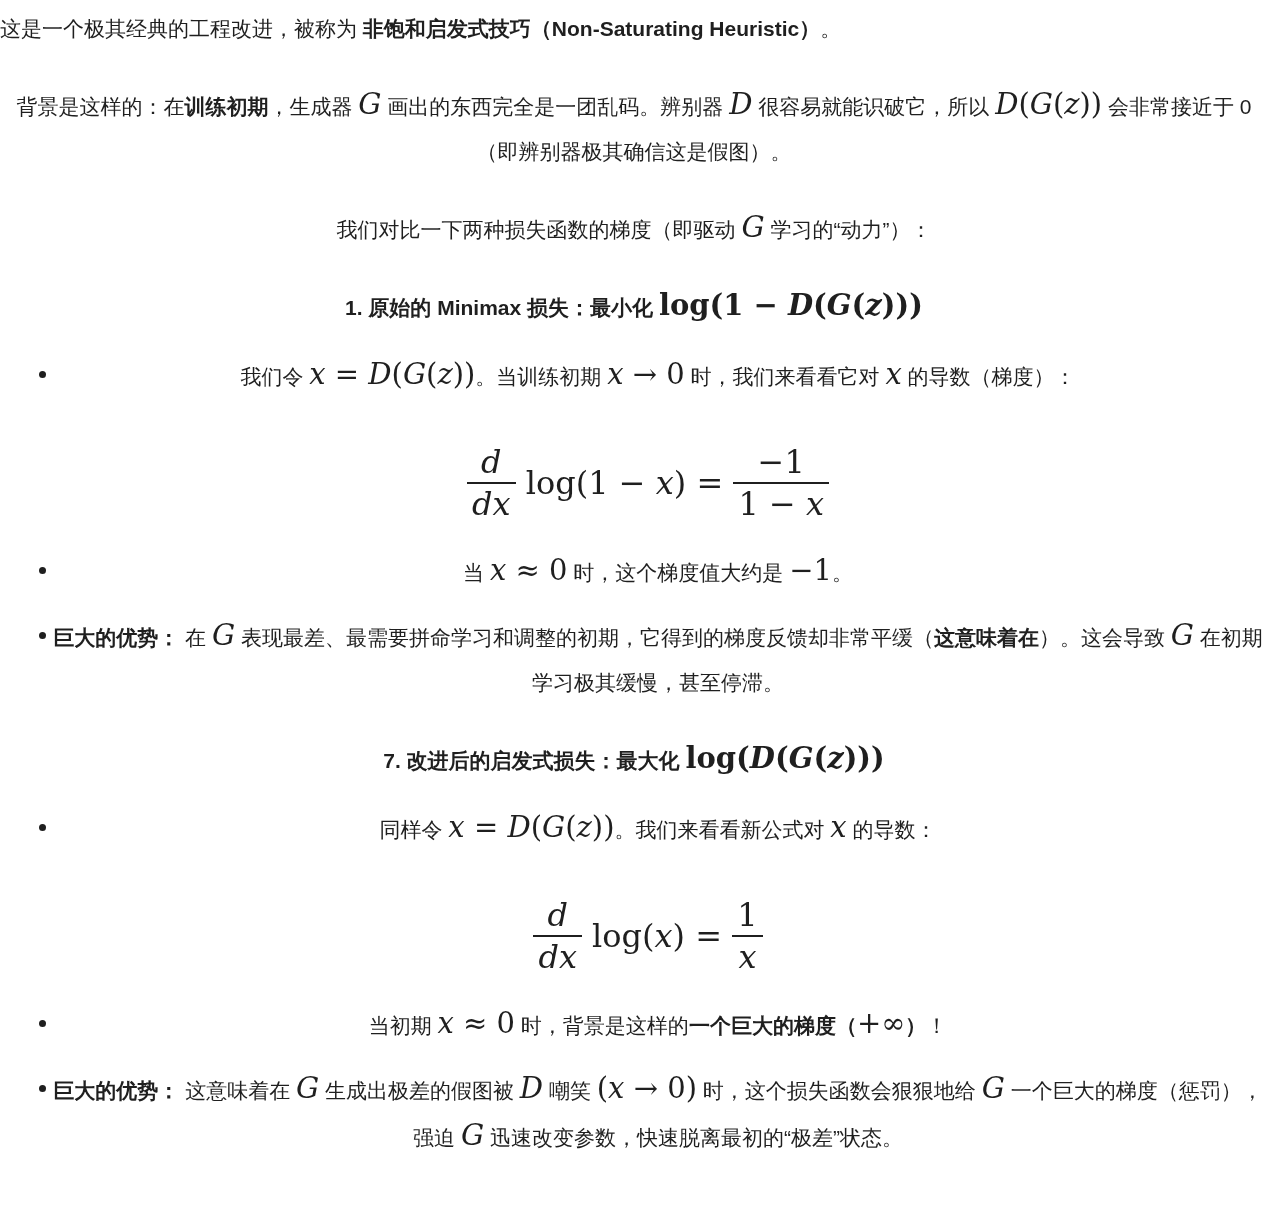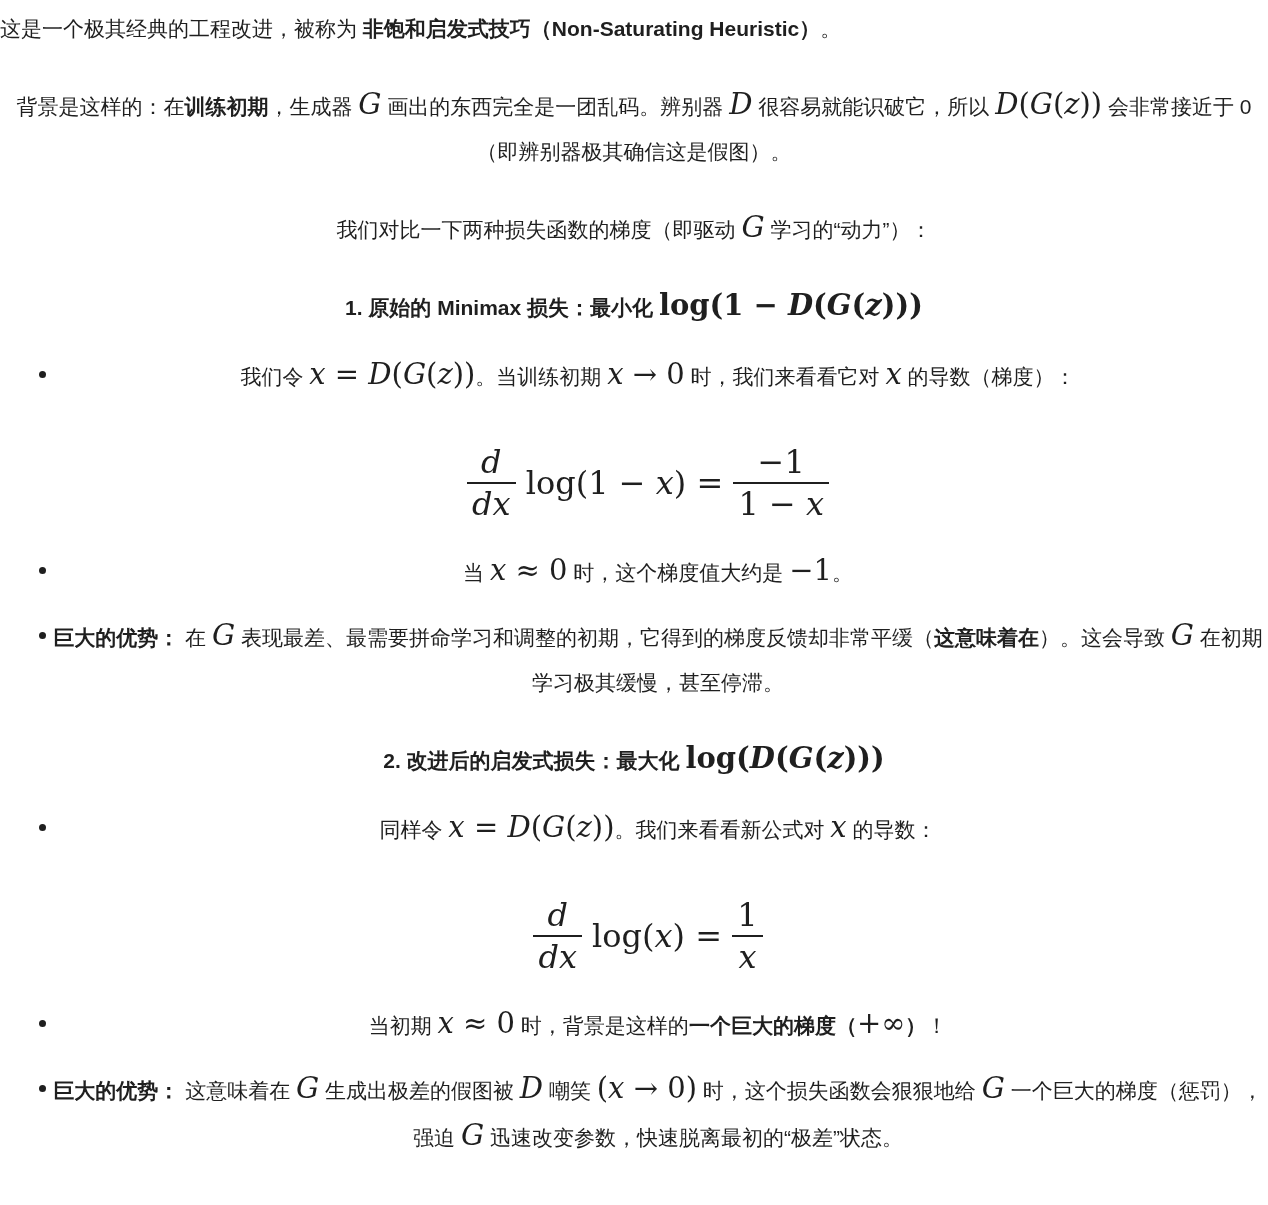--- a/index.html
+++ b/index.html
@@ -57,19 +57,19 @@
 <main id="doc">
     <p class="para block"><span class="rt">这是一个极其经典的工程改进，被称为 </span><span class="rb">非饱和启发式技巧（Non-Saturating Heuristic）</span><span class="rt">。</span></p>
     <p class="para block"><span class="rt">背景是这样的：在</span><span class="rb">训练初期</span><span class="rt">，生成器 </span><span class="mi">G</span><span class="rt"> 画出的东西完全是一团乱码。辨别器 </span><span class="mi">D</span><span class="rt"> 很容易就能识破它，所以 </span><span class="mi">D</span><span class="mn">(</span><span class="mi">G</span><span class="mn">(</span><span class="mi">z</span><span class="mn">))</span><span class="rt"> 会非常接近于 0（即辨别器极其确信这是假图）。</span></p>
     <p class="para block"><span class="rt">我们对比一下两种损失函数的梯度（即驱动 </span><span class="mi">G</span><span class="rt"> 学习的“动力”）：</span></p>
     <p class="heading block"><span class="rb">1. 原始的 Minimax 损失：最小化 </span><span class="mn">log(1 − </span><span class="mi">D</span><span class="mn">(</span><span class="mi">G</span><span class="mn">(</span><span class="mi">z</span><span class="mn">)))</span></p>
     <ul class="blist block">
       <li class="bitem"><span class="dot"></span><span class="rt">我们令 </span><span class="mi">x</span><span class="mn"> = </span><span class="mi">D</span><span class="mn">(</span><span class="mi">G</span><span class="mn">(</span><span class="mi">z</span><span class="mn">))</span><span class="rt">。当训练初期 </span><span class="mi">x</span><span class="mn"> → 0</span><span class="rt"> 时，我们来看看它对 </span><span class="mi">x</span><span class="rt"> 的导数（梯度）：</span><div class="math-display"><span class="frac"><span class="num"><span class="mi">d</span></span><span class="bar"></span><span class="den"><span class="mi">d</span><span class="mi">x</span></span></span><span><span class="mn"> log(1 − </span><span class="mi">x</span><span class="mn">) = </span></span><span class="frac"><span class="num"><span class="mn">−1</span></span><span class="bar"></span><span class="den"><span class="mn">1 − </span><span class="mi">x</span></span></span></div></li>
       <li class="bitem"><span class="dot"></span><span class="rt">当 </span><span class="mi">x</span><span class="mn"> ≈ 0</span><span class="rt"> 时，这个梯度值大约是 </span><span class="mn">−1</span><span class="rt">。</span></li>
       <li class="bitem"><span class="dot"></span><span class="rb">巨大的优势：</span><span class="rt"> 在 </span><span class="mi">G</span><span class="rt"> 表现最差、最需要拼命学习和调整的初期，它得到的梯度反馈却非常平缓（</span><span class="rb">这意味着在</span><span class="rt">）。这会导致 </span><span class="mi">G</span><span class="rt"> 在初期学习极其缓慢，甚至停滞。</span></li>
     </ul>
-    <p class="heading block"><span class="rb">2. 改进后的启发式损失：最大化 </span><span class="mn">log(</span><span class="mi">D</span><span class="mn">(</span><span class="mi">G</span><span class="mn">(</span><span class="mi">z</span><span class="mn">)))</span></p>
+    <p class="heading block"><span class="rb">7. 改进后的启发式损失：最大化 </span><span class="mn">log(</span><span class="mi">D</span><span class="mn">(</span><span class="mi">G</span><span class="mn">(</span><span class="mi">z</span><span class="mn">)))</span></p>
     <ul class="blist block">
       <li class="bitem"><span class="dot"></span><span class="rt">同样令 </span><span class="mi">x</span><span class="mn"> = </span><span class="mi">D</span><span class="mn">(</span><span class="mi">G</span><span class="mn">(</span><span class="mi">z</span><span class="mn">))</span><span class="rt">。我们来看看新公式对 </span><span class="mi">x</span><span class="rt"> 的导数：</span><div class="math-display"><span class="frac"><span class="num"><span class="mi">d</span></span><span class="bar"></span><span class="den"><span class="mi">d</span><span class="mi">x</span></span></span><span><span class="mn"> log(</span><span class="mi">x</span><span class="mn">) = </span></span><span class="frac"><span class="num"><span class="mn">1</span></span><span class="bar"></span><span class="den"><span class="mi">x</span></span></span></div></li>
       <li class="bitem"><span class="dot"></span><span class="rt">当初期 </span><span class="mi">x</span><span class="mn"> ≈ 0</span><span class="rt"> 时，背景是这样的</span><span class="rb">一个巨大的梯度</span><span class="rb">（</span><span class="mn">+∞</span><span class="rb">）</span><span class="rt">！</span></li>
       <li class="bitem"><span class="dot"></span><span class="rb">巨大的优势：</span><span class="rt"> 这意味着在 </span><span class="mi">G</span><span class="rt"> 生成出极差的假图被 </span><span class="mi">D</span><span class="rt"> 嘲笑 </span><span class="mn">(</span><span class="mi">x</span><span class="mn"> → 0)</span><span class="rt"> 时，这个损失函数会狠狠地给 </span><span class="mi">G</span><span class="rt"> 一个巨大的梯度（惩罚），强迫 </span><span class="mi">G</span><span class="rt"> 迅速改变参数，快速脱离最初的“极差”状态。</span></li>
     </ul>
   </main>
 
 </body></html>

